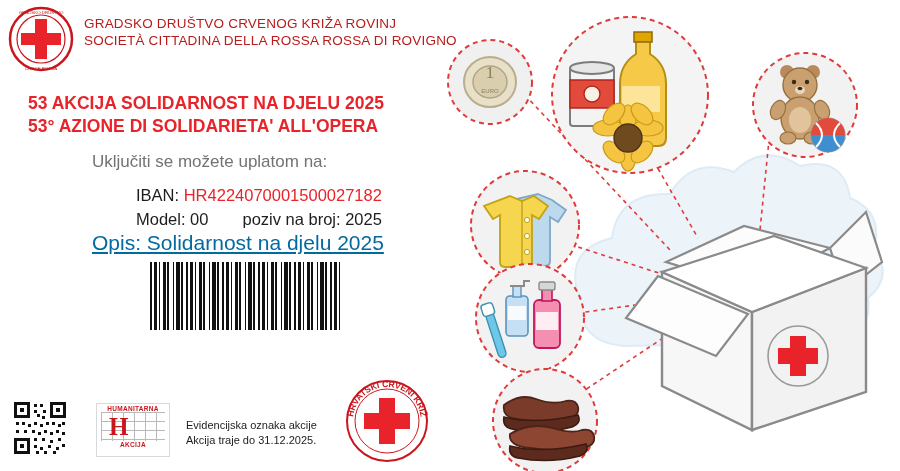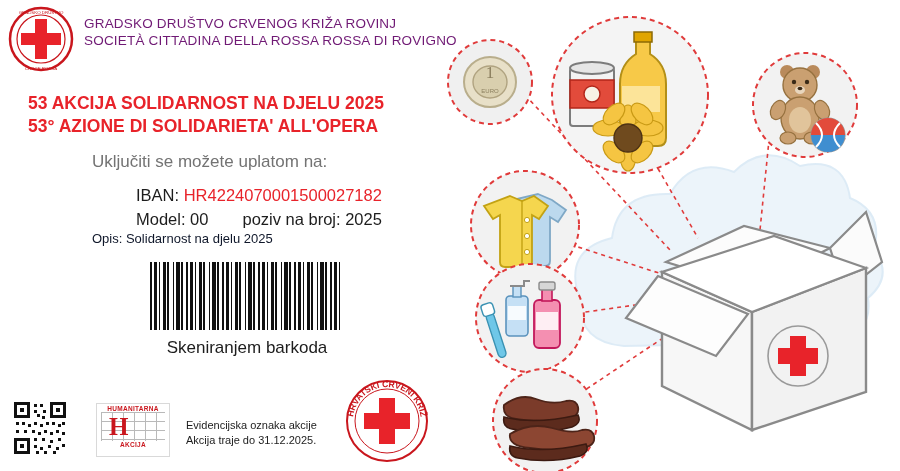--- a/index.html
+++ b/index.html
@@ -31,21 +31,21 @@
   }
   .org-lines {
     position: absolute;
     left: 84px;
     top: 16px;
     line-height: 1.25;
   }
   .org-line {
     font-size: 13.5px;
     letter-spacing: .2px;
-    color: #701a75;
+    color: #b91c1c;
     white-space: nowrap;
   }
 
   
   .title-block {
     position: absolute;
     left: 28px;
     top: 92px;
     line-height: 1.32;
   }
@@ -81,23 +81,24 @@
     color: #e8232a;
   }
   .pay-row .gap {
     display: inline-block;
     width: 34px;
   }
   .pay-opis {
     position: absolute;
     left: 92px;
     top: 231px;
-    font-size: 13px;
-    color: #0f172a;
+    font-size: 21px;
+    color: #0369a1;
     white-space: nowrap;
+    text-decoration: underline;
   }
 
   
   .barcode {
     position: absolute;
     left: 150px;
     top: 262px;
     width: 192px;
     height: 68px;
     background-color: #ffffff;
@@ -243,21 +244,20 @@
       <span class="iban-value">HR4224070001500027182</span>
     </div>
     <div class="pay-row">
       <span>Model: 00</span><span class="gap"></span><span>poziv na broj: 2025</span>
     </div>
   </div>
 
   <div class="pay-opis">Opis: Solidarnost na djelu 2025</div>
 
   <div class="barcode"></div>
-  <div class="barcode-caption">Skeniranjem barkoda</div>
 
   <div class="qr">
     <svg width="56" height="56" viewBox="0 0 56 56">
       <rect width="56" height="56" fill="#ffffff"></rect>
       <g fill="#111111">
         <rect x="2" y="2" width="16" height="16"></rect>
         <rect x="38" y="2" width="16" height="16"></rect>
         <rect x="2" y="38" width="16" height="16"></rect>
       </g>
       <g fill="#ffffff">

